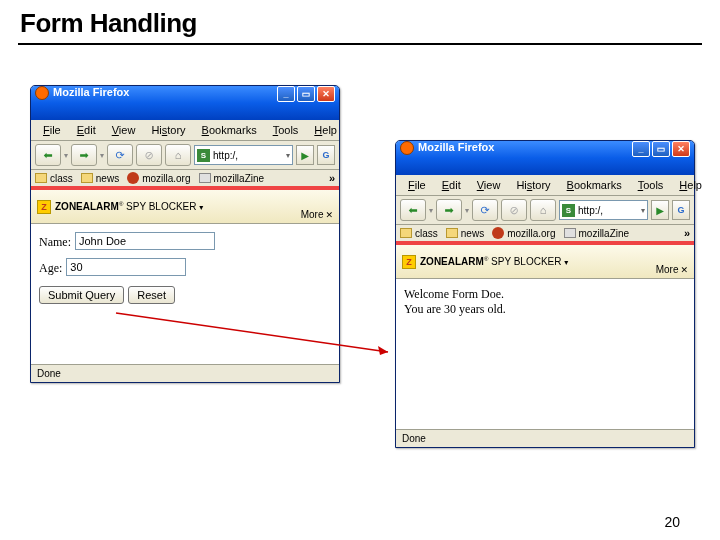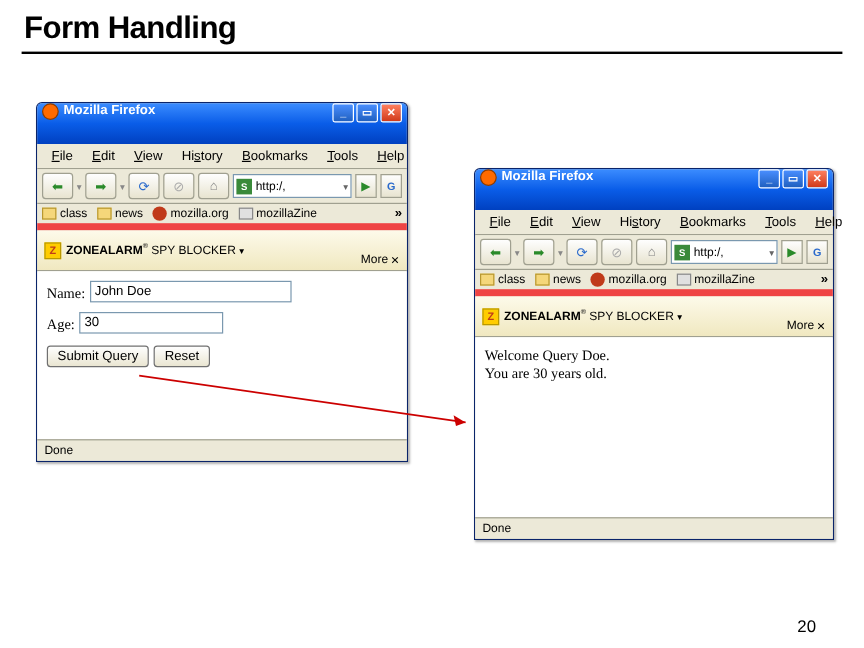--- a/index.html
+++ b/index.html
@@ -22,21 +22,21 @@
 .mitem u{text-decoration:underline;}
 
 .toolbar{background:#ece9d8;padding:3px 4px;display:flex;align-items:center;gap:3px;border-bottom:1px solid #a0a090;}
 .navbtn{width:26px;height:22px;border:1px solid #a0a090;border-radius:3px;background:linear-gradient(#fefefe,#e8e4d0);display:flex;align-items:center;justify-content:center;font-size:11px;}
 .back{color:#2a8a2a;}.fwd{color:#2a8a2a;}.reload{color:#2a6acc;}.stop{color:#aaa;}.home{color:#888;}
 .addrbox{flex:1;height:20px;border:1px solid #7a98af;background:#fff;display:flex;align-items:center;padding:0 2px;gap:3px;font-size:10px;}
 .siteicon{width:13px;height:13px;background:#3a8a3a;color:#fff;font-size:8px;font-weight:bold;display:flex;align-items:center;justify-content:center;}
 .gobtn{width:18px;height:20px;border:1px solid #a0a090;background:linear-gradient(#fefefe,#e8e4d0);display:flex;align-items:center;justify-content:center;color:#2a8a2a;font-size:10px;}
 .srchicon{width:18px;height:20px;border:1px solid #a0a090;background:linear-gradient(#fefefe,#e8e4d0);display:flex;align-items:center;justify-content:center;font-size:9px;font-weight:bold;color:#2a6acc;}
 
-.bmbar{background:#ece9d8;padding:2px 4px;display:flex;align-items:center;gap:8px;border-bottom:6px solid #ef4444;font-size:10px;}
+.bmbar{background:#ece9d8;padding:2px 4px;display:flex;align-items:center;gap:8px;border-bottom:4px solid #ef4444;font-size:10px;}
 .bmitem{display:flex;align-items:center;gap:3px;}
 .foldericon{width:12px;height:10px;background:#f5d77a;border:1px solid #b89830;}
 .mozicon{width:12px;height:12px;background:#c03a1a;border-radius:50%;}
 .zineicon{width:12px;height:10px;background:#e0e0e0;border:1px solid #888;}
 .chev{margin-left:auto;font-size:11px;font-weight:bold;}
 
 .zabar{background:linear-gradient(#fdfaea,#f0e8c0);padding:3px 6px;display:flex;align-items:center;gap:4px;border-bottom:1px solid #a0a090;font-size:10px;}
 .zaicon{width:14px;height:14px;background:#ffcc00;border:1px solid #b89800;display:flex;align-items:center;justify-content:center;font-weight:bold;color:#c03a1a;font-size:9px;}
 .zamore{margin-left:auto;display:flex;align-items:center;gap:2px;margin-top:16px;}
 
@@ -117,21 +117,21 @@
     <div class="zaicon">Z</div>
     <span><b>ZONEALARM</b><sup style="font-size:6px;">®</sup> <span>SPY BLOCKER</span> <span style="font-size:8px;">▾</span></span>
     <div class="zamore">
         <span>More</span> 
         <span style="font-size:9px;">✕</span>
       </div>
   </div>
   <div class="content" style="min-height:140px;">
     <div class="frow">
       <span>Name:</span>
-      <input class="finput" style="width: 168px;" value="John Doe">
+      <input class="finput" style="width: 140px;" value="John Doe">
     </div>
     <div class="frow">
       <span>Age:</span>
       <input class="finput" style="width: 120px;" value="30">
     </div>
     <div class="frow" style="margin-top:10px;">
       <button class="fbtn">Submit Query</button>
       <button class="fbtn">Reset</button>
     </div>
   </div>
@@ -196,21 +196,21 @@
   </div>
   <div class="zabar">
     <div class="zaicon">Z</div>
     <span><b>ZONEALARM</b><sup style="font-size:6px;">®</sup> <span>SPY BLOCKER</span> <span style="font-size:8px;">▾</span></span>
     <div class="zamore">
         <span>More</span> 
         <span style="font-size:9px;">✕</span>
       </div>
   </div>
   <div class="content" style="min-height:150px;">
-    <div>Welcome Query Doe.</div>
+    <div>Welcome Form Doe.</div>
     <div>You are 30 years old.</div>
   </div>
   <div class="status">
       <span>Done</span>
     </div>
 </div>
 
 <svg class="arrow" style="top:0;left:0;width:720px;height:540px;">
   <line x1="116" y1="313" x2="388" y2="352" class="arrowline"></line>
   <polygon points="388,352 378,346 380,355" class="arrowhead"></polygon>

